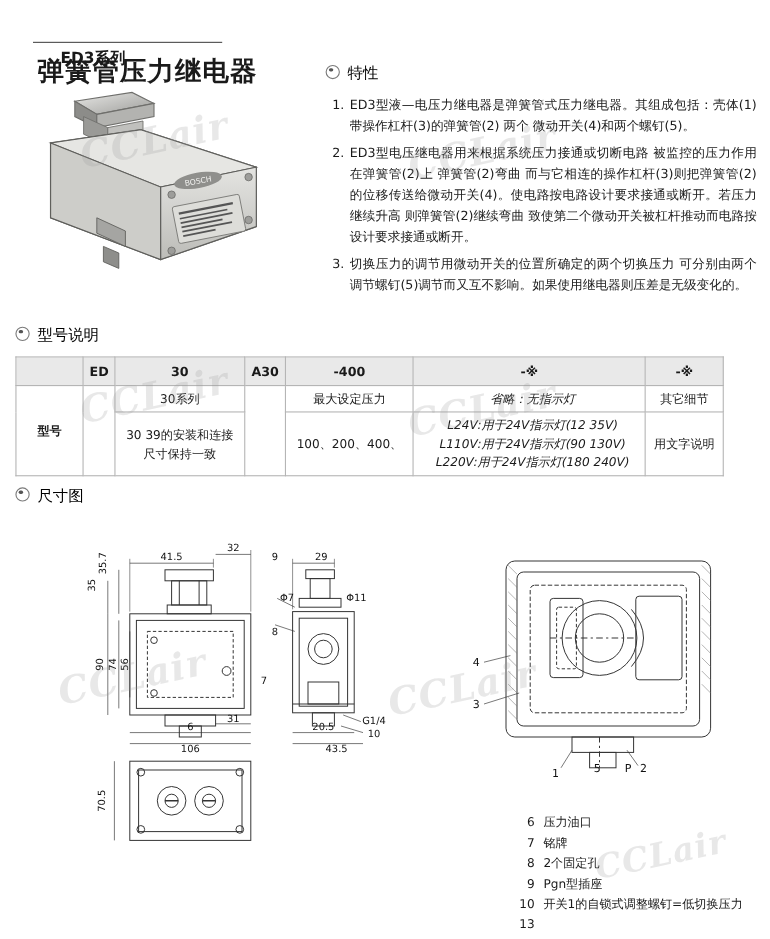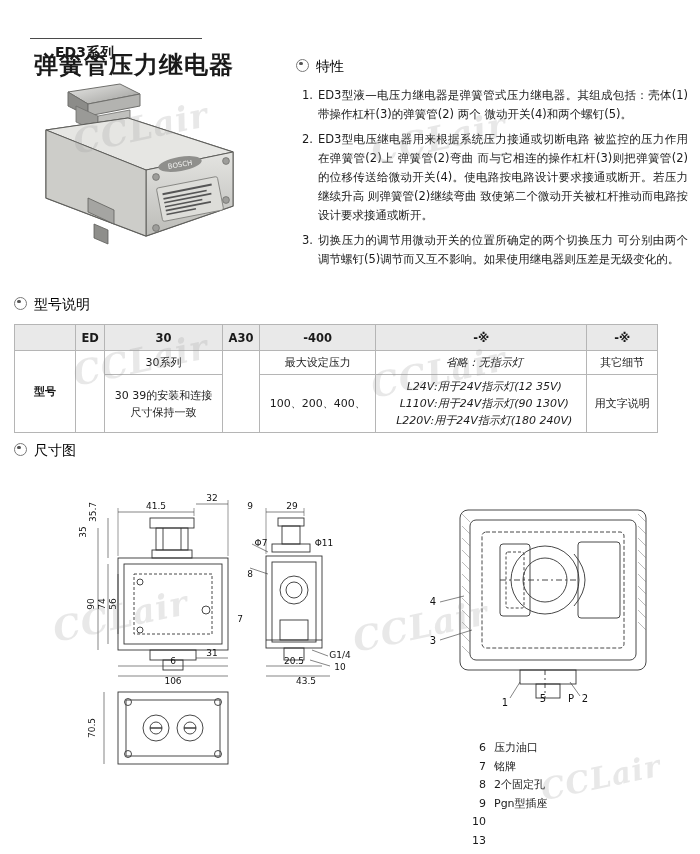--- a/index.html
+++ b/index.html
@@ -490,20 +490,21 @@
     <div class="legend-row">
       <div class="legend-num">8</div>
       <div>2个固定孔</div>
     </div>
     <div class="legend-row">
       <div class="legend-num">9</div>
       <div>Pgn型插座</div>
     </div>
     <div class="legend-row">
       <div class="legend-num">10</div>
+      <div>开关1的自锁式调整螺钉=低切换压力</div>
     </div>
     <div class="legend-row">
       <div class="legend-num">13</div>
     </div>
   </div>
 </div>
 
 <div class="wm-layer" id="wm-layer">
     <div class="wm" style="left: 72px; top: 108px; font-size: 34px; transform: rotate(-12deg);">CCLair</div>
     <div class="wm" style="left: 370px; top: 118px; font-size: 34px; transform: rotate(-12deg);">CCLair</div>

